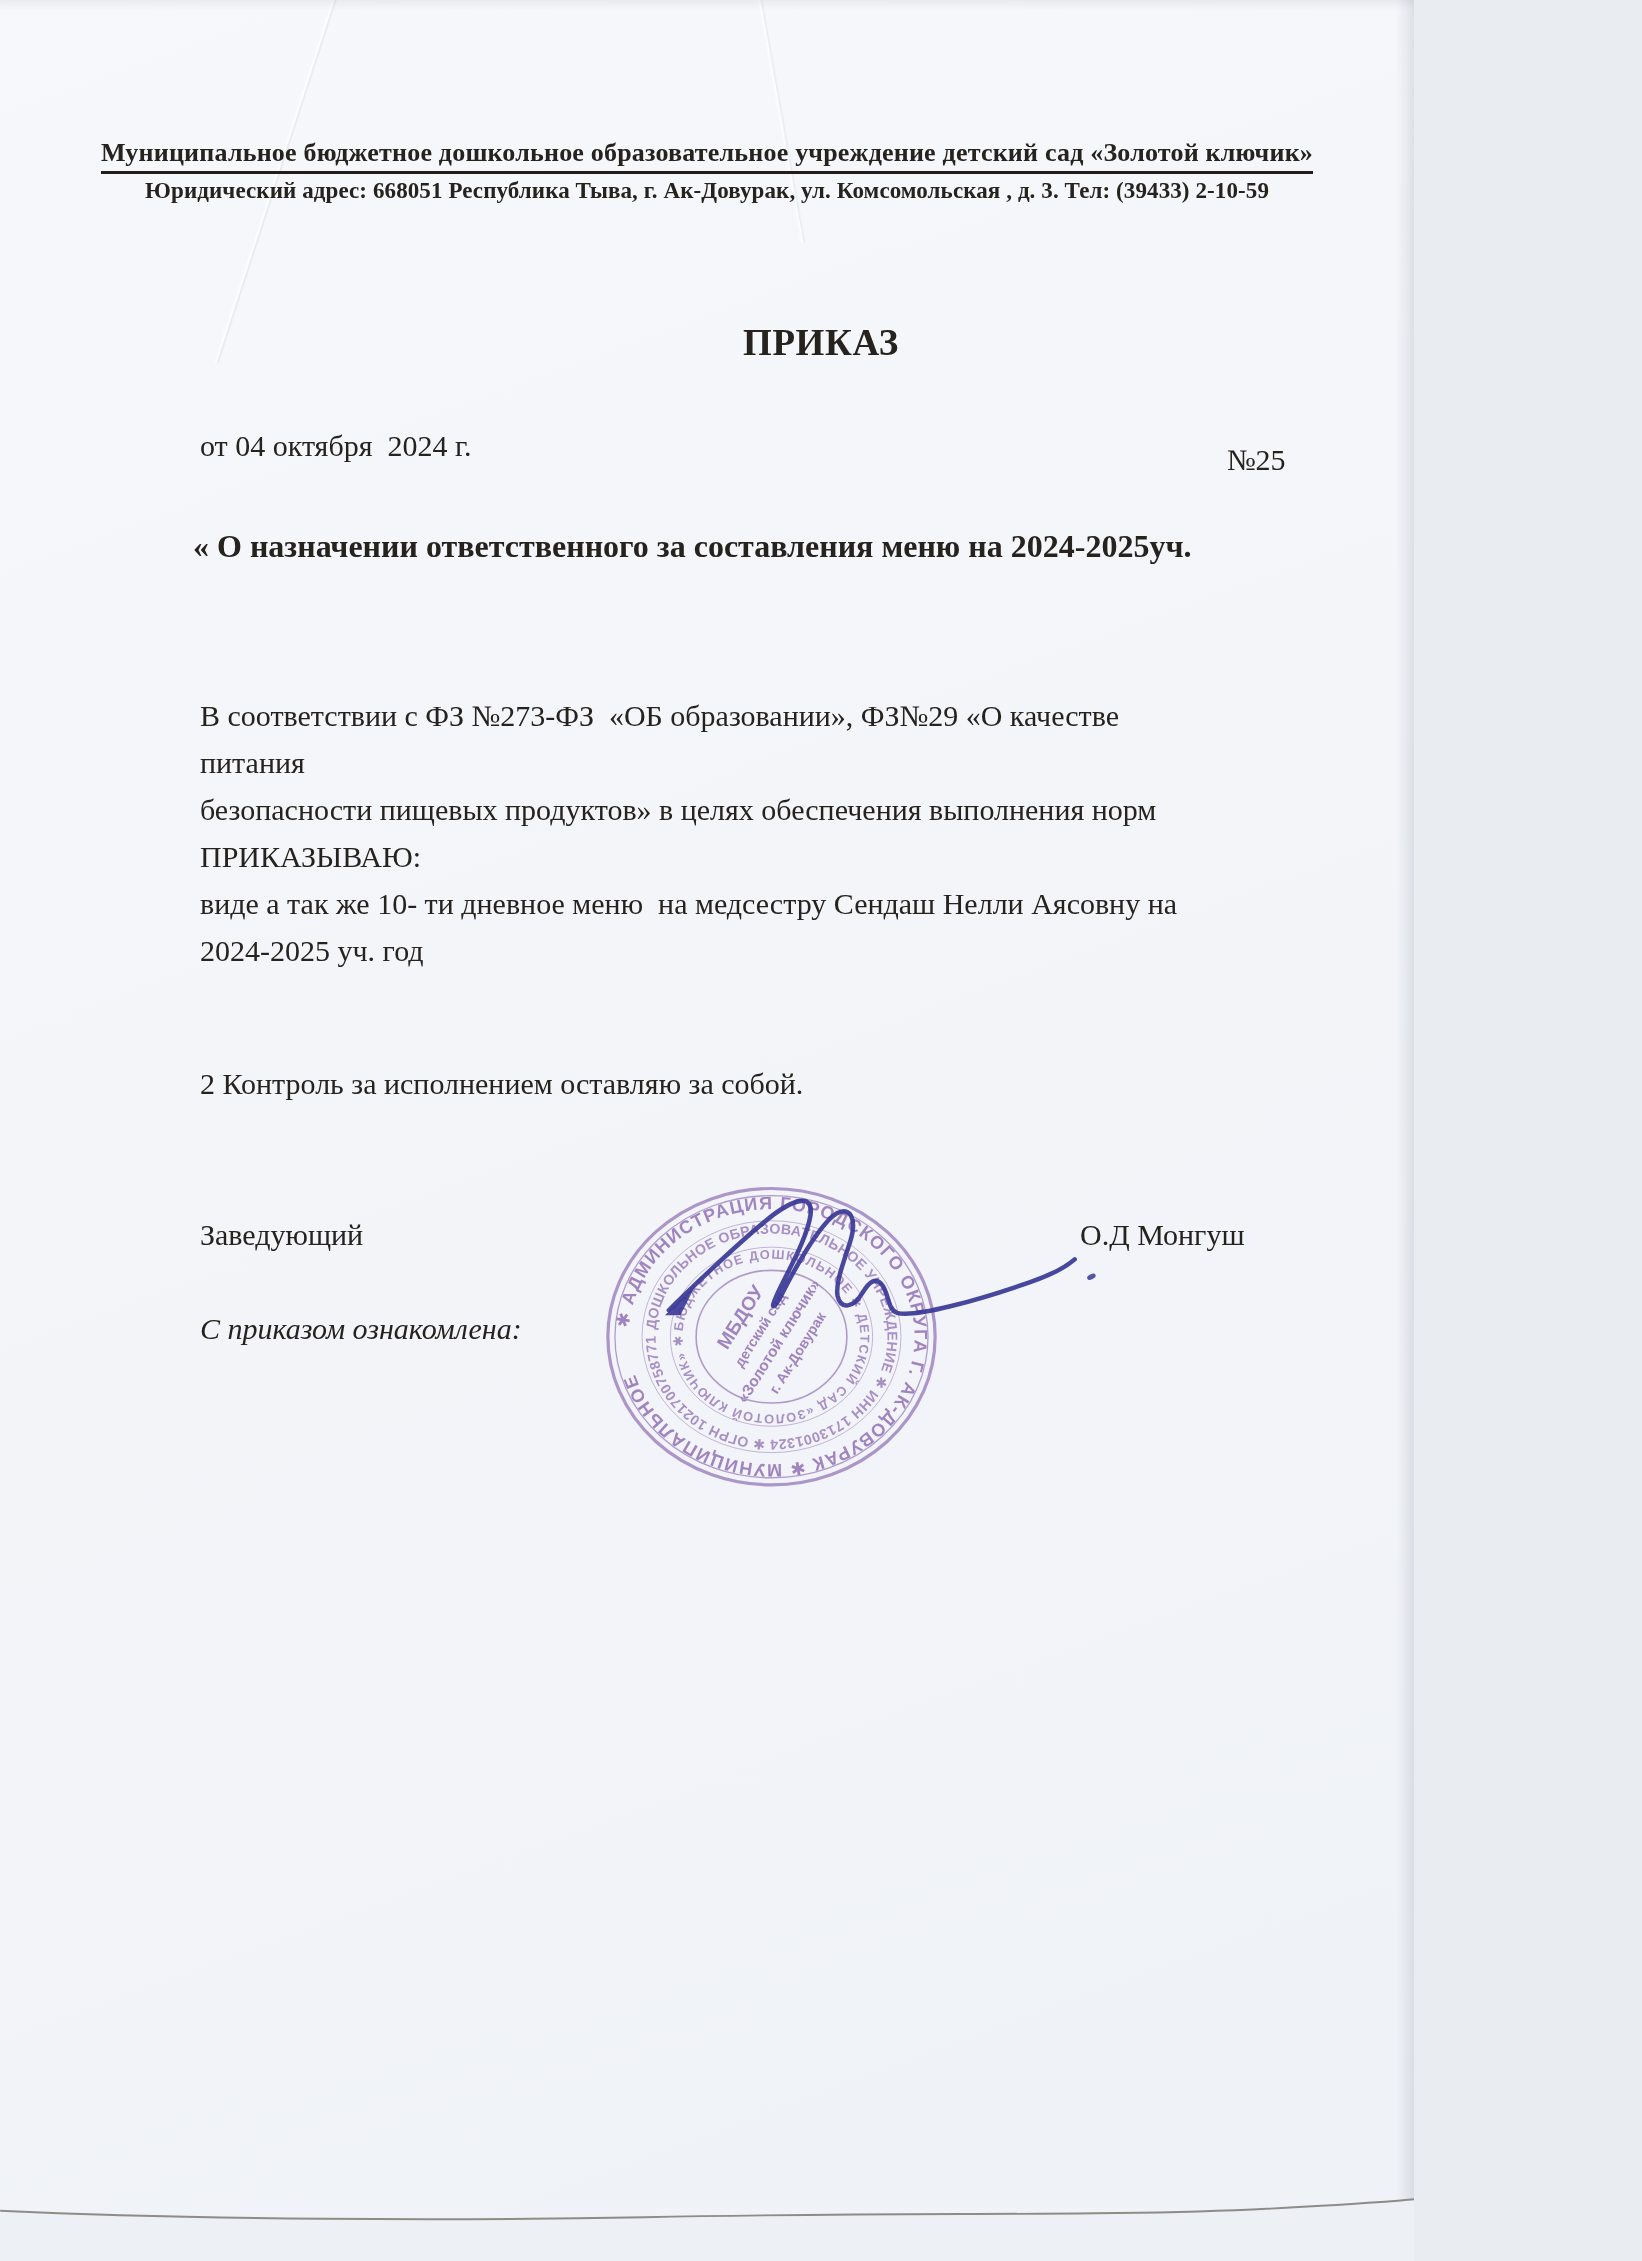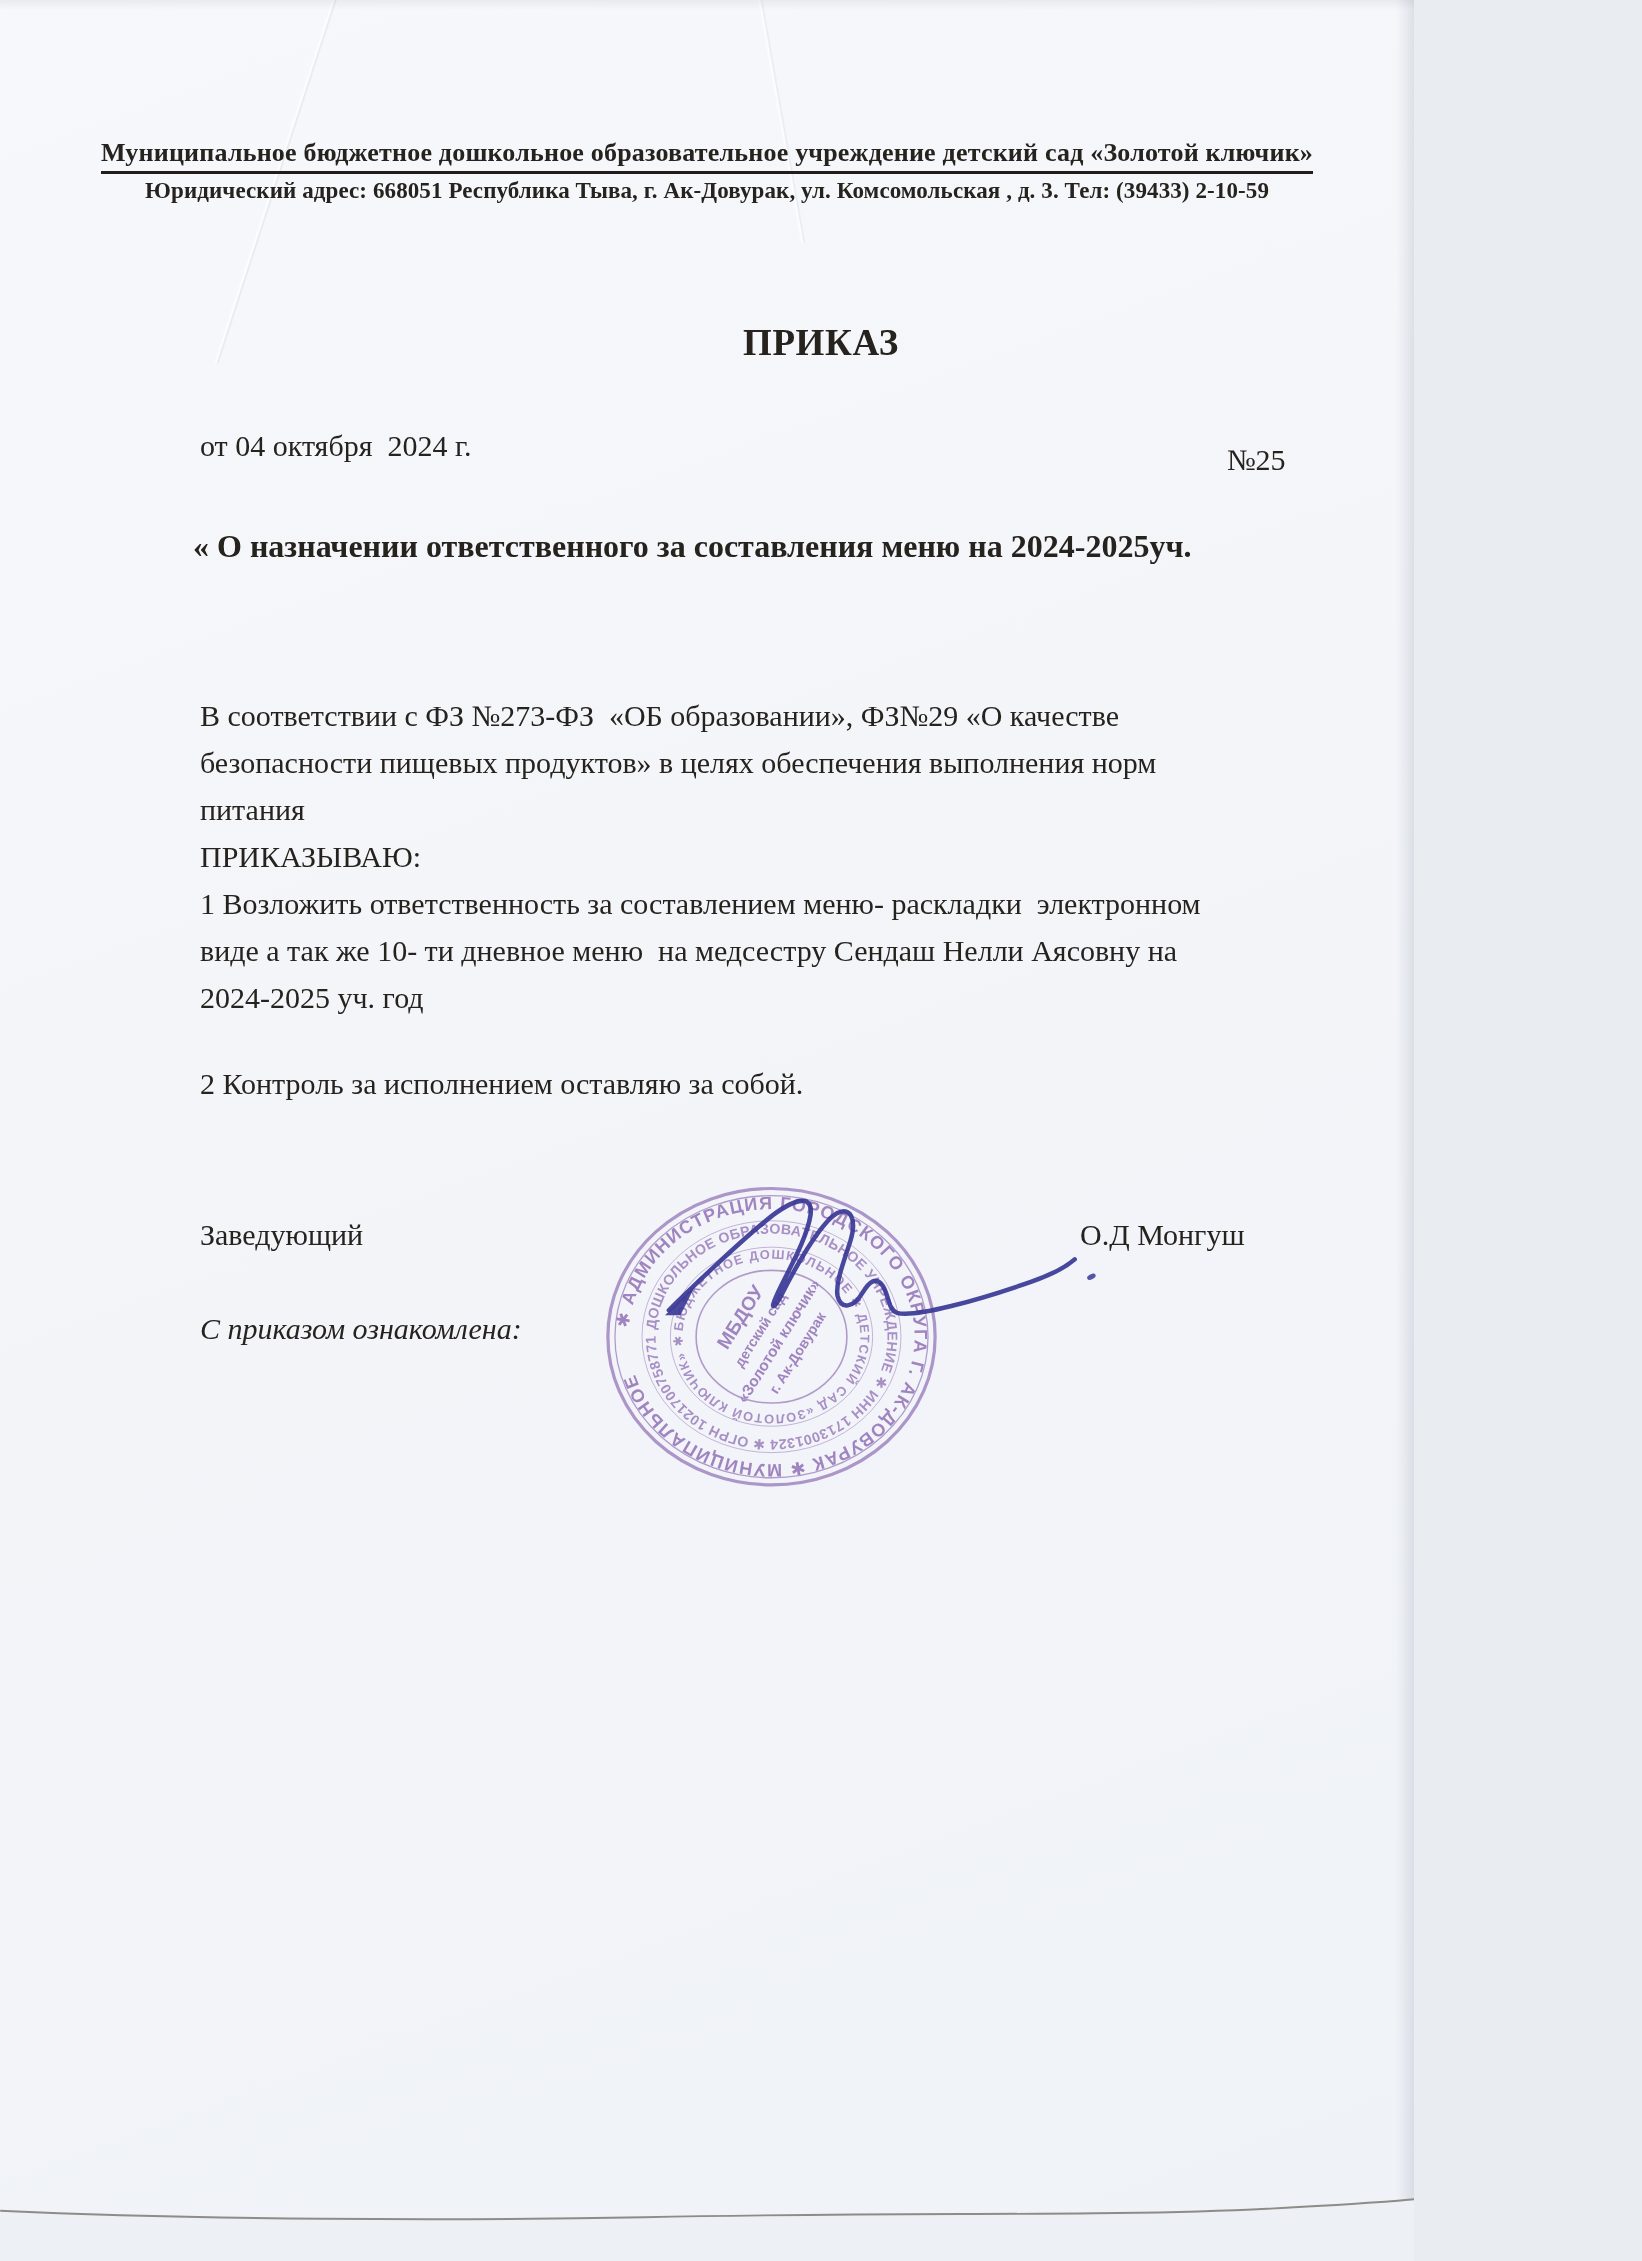--- a/index.html
+++ b/index.html
@@ -74,24 +74,23 @@
 
   <div class="abs date-line tline">от 04 октября  2024 г.</div>
   <div class="abs order-no tline">№25</div>
 
   <div class="abs subject">
     <div class="tline">« О назначении ответственного за составления меню на 2024-2025уч.</div>
   </div>
 
   <div class="abs body-block">
     <div class="tline">В соответствии с ФЗ №273-ФЗ  «ОБ образовании», ФЗ№29 «О качестве</div>
+    <div class="tline">питания</div>
     <div class="tline">безопасности пищевых продуктов» в целях обеспечения выполнения норм</div>
-    <div class="tline">питания</div>
     <div class="tline">ПРИКАЗЫВАЮ:</div>
-    <div class="tline">1 Возложить ответственность за составлением меню- раскладки  электронном</div>
     <div class="tline">виде а так же 10- ти дневное меню  на медсестру Сендаш Нелли Аясовну на</div>
     <div class="tline">2024-2025 уч. год</div>
   </div>
   <div class="abs item2 tline">2 Контроль за исполнением оставляю за собой.</div>
 
   <div class="abs sig-role tline">Заведующий</div>
   <div class="abs sig-name tline">О.Д Монгуш</div>
   <div class="abs ack tline">С приказом ознакомлена:</div>
 
   <svg class="abs stamp-svg" viewBox="0 0 520 475">

